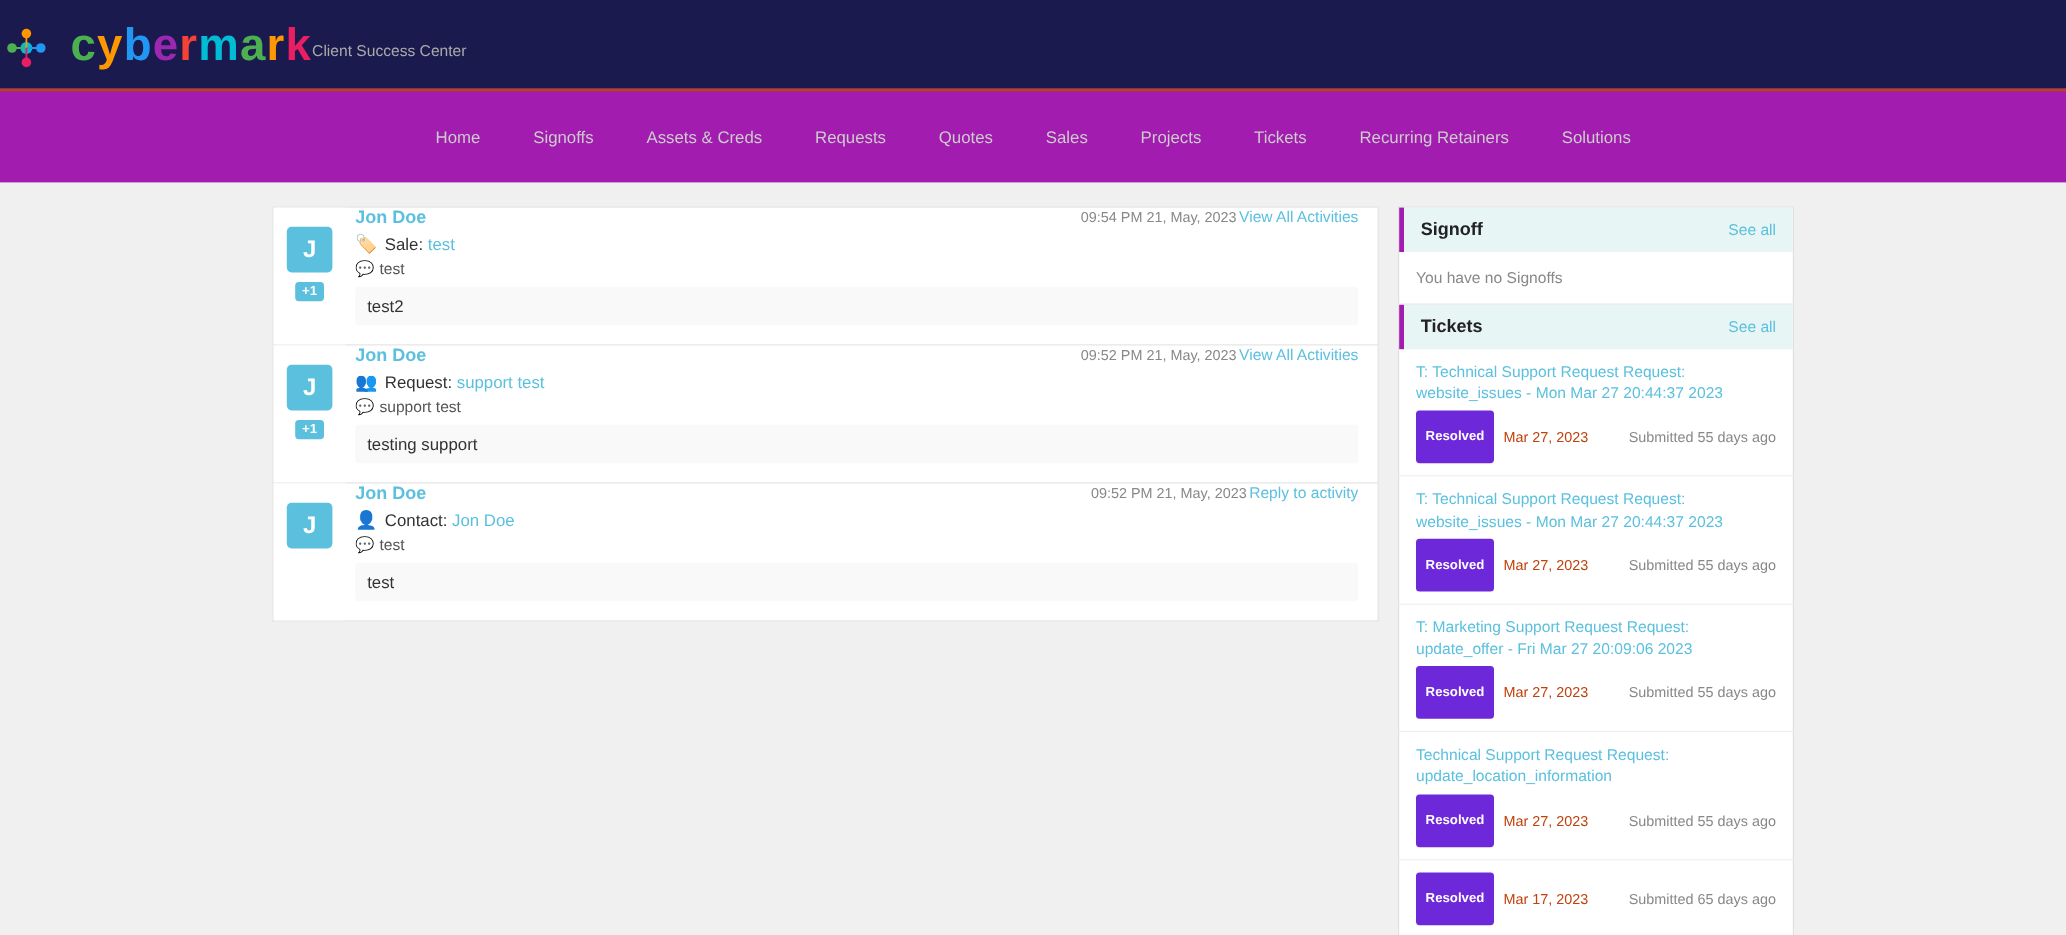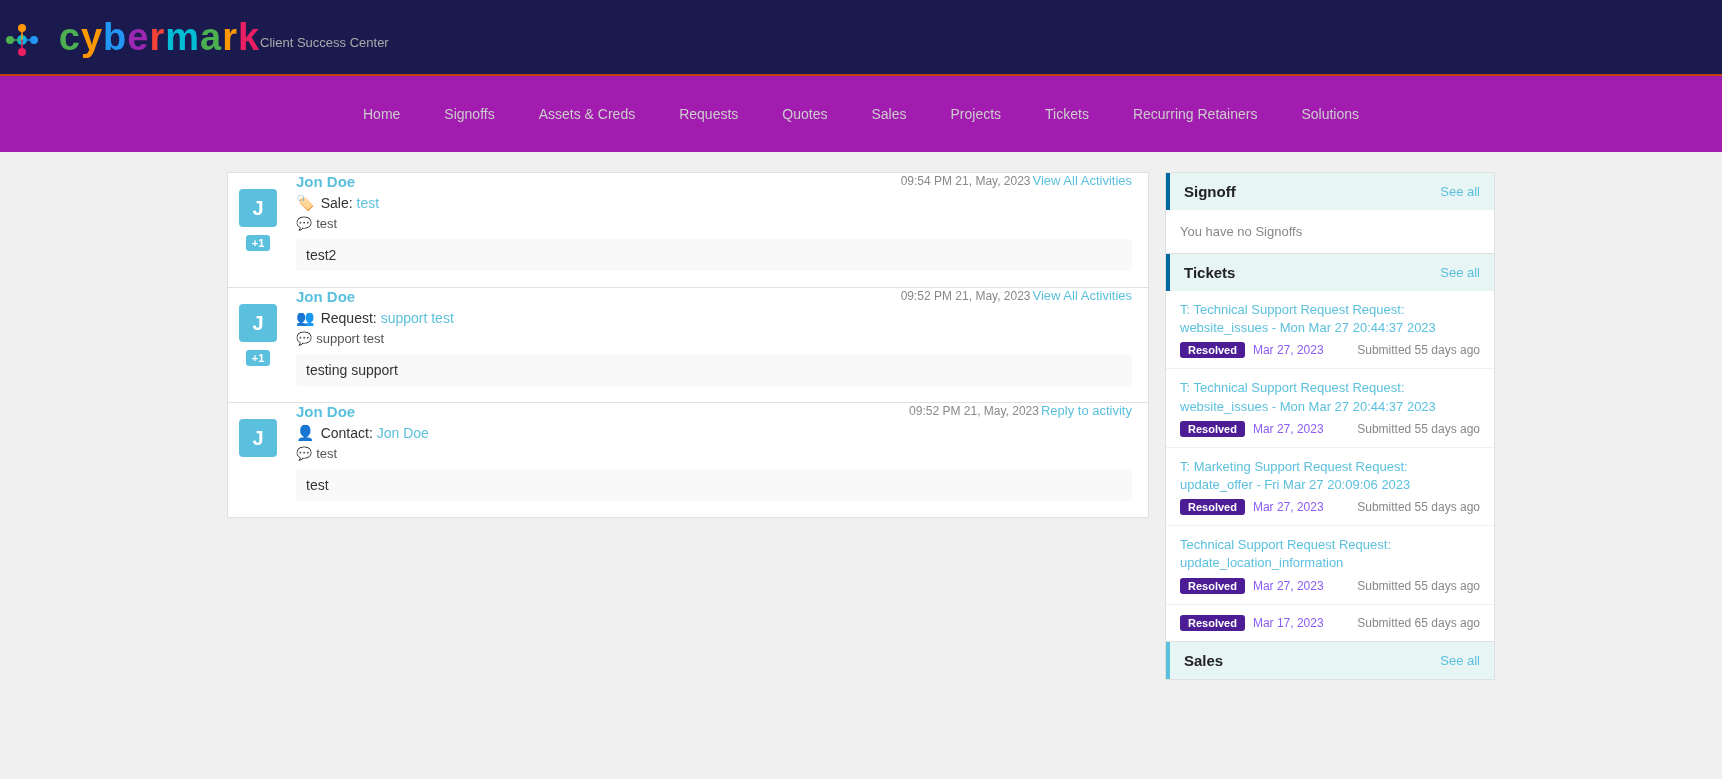--- a/index.html
+++ b/index.html
@@ -211,21 +211,21 @@
     .sidebar-section + .sidebar-section {
       border-top: none;
     }
 
     .sidebar-section-header {
       display: flex;
       justify-content: space-between;
       align-items: center;
       padding: 10px 14px;
       background: #e8f5f5;
-      border-left: 4px solid #0369a1;
+      border-left: 4px solid #a21caf;
     }
     .sidebar-section-title {
       font-weight: bold;
       font-size: 15px;
       color: #222;
     }
     .see-all-link {
       color: #5bc0de;
       font-size: 13px;
       cursor: pointer;
@@ -251,29 +251,29 @@
       line-height: 1.4;
     }
 
     .ticket-meta-row {
       display: flex;
       align-items: center;
       gap: 8px;
       flex-wrap: wrap;
     }
     .badge-resolved {
-      background: #4c1d95;
+      background: #6d28d9;
       color: #fff;
       border-radius: 3px;
-      padding: 2px 8px;
+      padding: 16px 8px;
       font-size: 11px;
       font-weight: bold;
     }
     .ticket-date {
-      color: #8b5cf6;
+      color: #c2410c;
       font-size: 12px;
     }
     .ticket-submitted {
       color: #888;
       font-size: 12px;
       margin-left: auto;
     }
 
     .sales-section-header {
       background: #e8f5f5;

